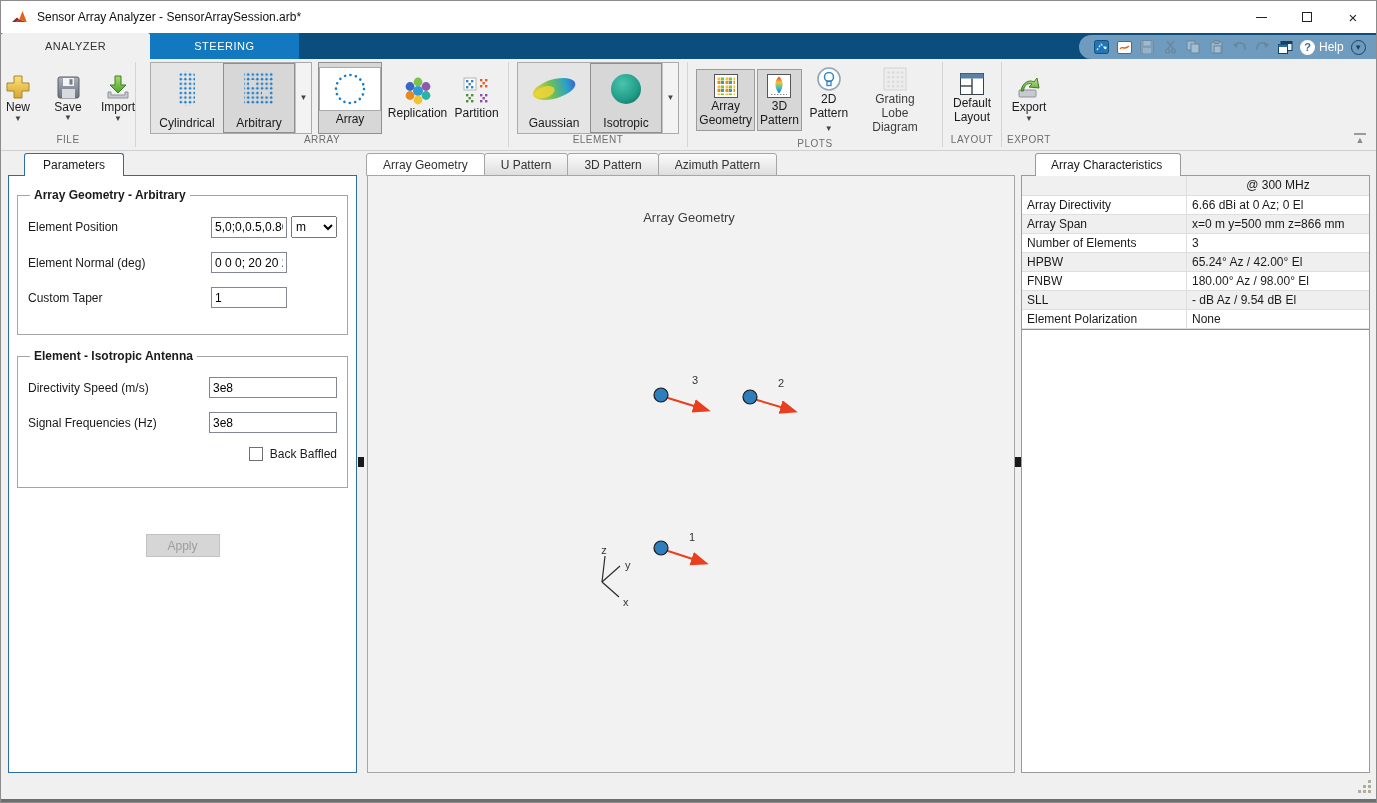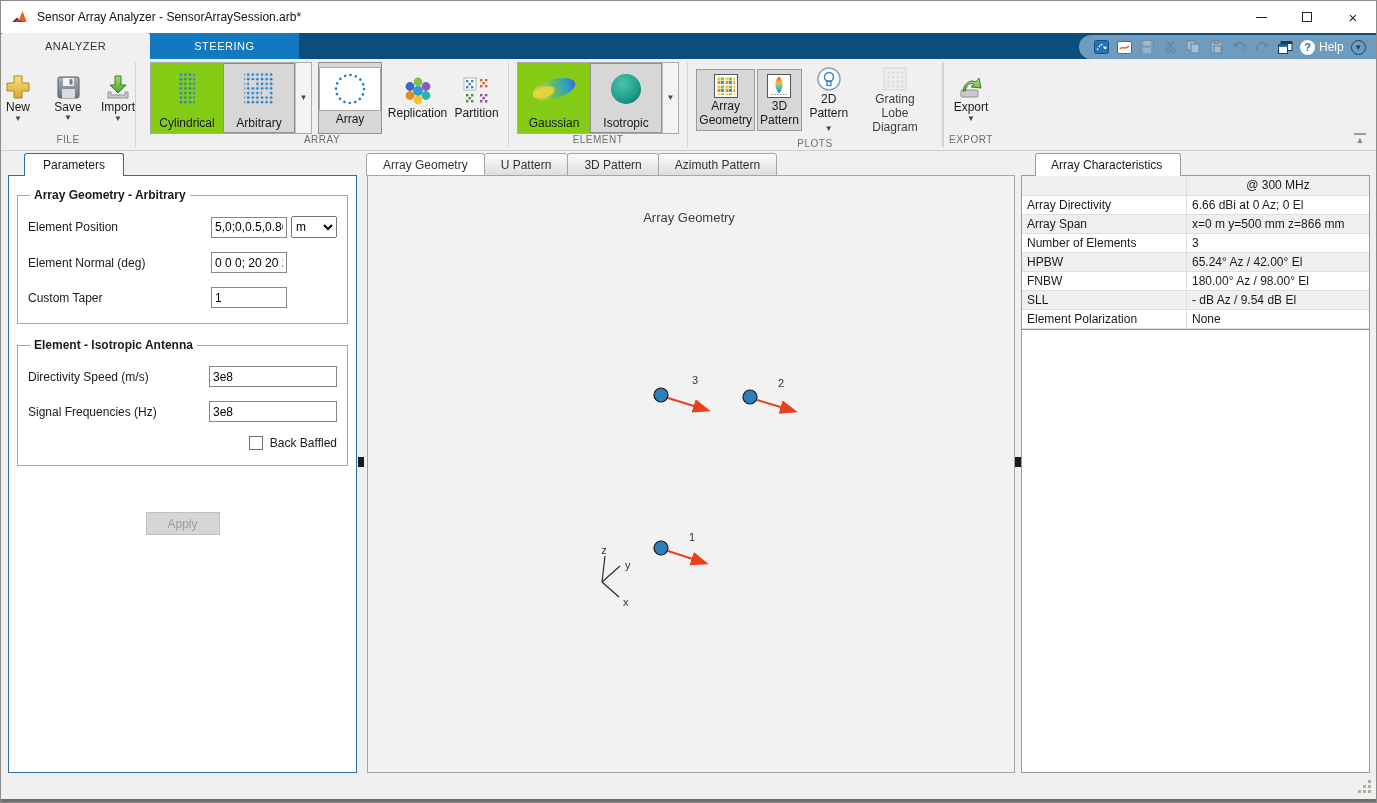--- a/index.html
+++ b/index.html
@@ -39,21 +39,21 @@
   .rsec { display:flex; flex-direction:column; }
   .rsec-items { flex:1; display:flex; align-items:center; padding:3px 8px 0 8px; gap:6px; }
   .rsec-label { height:16px; text-align:center; font-size:10px; color:#6d6d6d; letter-spacing:.5px; }
   .rdivider { width:1px; background:#d4d4d4; margin:3px 0; }
   .bigbtn { display:flex; flex-direction:column; align-items:center; justify-content:flex-start;
     padding:3px 5px; border:1px solid transparent; gap:1px; min-width:44px; }
   .bigbtn .blabel { font-size:12px; line-height:1.15; text-align:center; color:#1a1a1a; }
   .bigbtn.selected { background:#d7d7d7; border-color:#9b9b9b; }
   .caret { font-size:8px; color:#444; line-height:6px; }
   .gallery { display:flex; border:1px solid #ababab; background:#fff; height:72px; align-self:center; }
-  .gal-item { width:72px; display:flex; flex-direction:column; align-items:center; background:#84cc16; }
+  .gal-item { width:72px; display:flex; flex-direction:column; align-items:center; background:#e5e5e5; }
   .gal-item.selected { background:#d7d7d7; box-shadow:inset 0 0 0 1px #8f8f8f; }
   .gal-icon { flex:1; width:100%; display:flex; align-items:center; justify-content:center; }
   .gal-label { font-size:12px; padding:1px 0 3px 0; color:#1a1a1a; }
   .gal-caret { width:16px; border-left:1px solid #c3c3c3; background:#f3f3f3;
     display:flex; align-items:center; justify-content:center; }
   .solo-gallery { border:1px solid #8f8f8f; background:#d7d7d7; height:72px; width:72px;
     display:flex; flex-direction:column; align-items:center; align-self:center; }
   .solo-gallery .inner-icon { margin-top:4px; width:62px; height:44px; background:#fff;
     border:1px solid #ababab; display:flex; align-items:center; justify-content:center; }
   .collapse-arrow { position:absolute; right:10px; bottom:6px; color:#8a8a8a; font-size:9px;
@@ -61,21 +61,21 @@
   .collapse-arrow .line { width:12px; height:2px; background:#9a9a9a; margin-bottom:1px; }
   
   .main { position:absolute; top:150px; left:0; right:0; bottom:28px; background:#f0f0f0; }
   .panel-tab { position:relative; z-index:3; height:23px; background:#fff; display:inline-flex;
     align-items:center; padding:0 18px; font-size:12px; border-radius:3px 3px 0 0; }
   
   .left-panel { position:absolute; left:7px; top:2px; width:349px; bottom:1px; }
   .left-panel .panel-tab { margin-left:16px; border:1px solid #2c6da4; border-bottom:none; }
   .left-body { position:absolute; top:22px; left:0; right:0; bottom:0; background:#fff;
     border:1px solid #2c6da4; padding:12px 8px 0 8px; }
-  fieldset { border:1px solid #a5a5a5; padding:6px 10px 9px 10px; margin-bottom:14px; }
+  fieldset { border:1px solid #a5a5a5; padding:6px 10px 20px 10px; margin-bottom:14px; }
   legend { font-weight:bold; font-size:12px; padding:0 4px; margin-left:2px; }
   .frow { display:flex; align-items:center; margin:8px 0 14px 0; }
   .frow label { flex:1; font-size:12px; }
   .tinput { border:1px solid #828790; height:21px; font-size:12px; padding:1px 3px; background:#fff;
     font-family:"Liberation Sans","DejaVu Sans",sans-serif; }
   .w74 { width:76px; } .w128 { width:128px; }
   .unit-select { width:46px; height:22px; font-size:12px; margin-left:4px;
     font-family:"Liberation Sans","DejaVu Sans",sans-serif; }
   .chkrow { display:flex; align-items:center; gap:7px; margin:14px 0 6px 2px;justify-content:flex-end; }
   .chkbox { width:14px; height:14px; border:1px solid #707070; background:#fff; }
@@ -438,20 +438,34 @@
           <rect x="2" y="2" width="22" height="22" fill="#ededed" stroke="#cfcfcf"></rect>
           <rect x="4.5" y="4.5" width="17" height="17" fill="url(#graydots)"></rect>
         </svg>
         <span class="blabel">Grating Lobe Diagram</span>
       </div>
     </div>
     <div class="rsec-label">PLOTS</div>
   </div>
   <div class="rdivider"></div>
 
+  <div class="rsec" style="width:58px;">
+    <div class="rsec-items" style="justify-content:center;">
+      <div class="bigbtn">
+        <svg width="26" height="24" viewBox="0 0 26 24">
+          <rect x="1.5" y="1.5" width="23" height="21" fill="#fff" stroke="#37414b"></rect>
+          <rect x="1.5" y="1.5" width="23" height="5" fill="#5b80a8"></rect>
+          <line x1="13" y1="6.5" x2="13" y2="22.5" stroke="#37414b" stroke-width="1.4"></line>
+          <line x1="1.5" y1="14" x2="13" y2="14" stroke="#37414b" stroke-width="1.4"></line>
+        </svg>
+        <span class="blabel">Default Layout</span>
+      </div>
+    </div>
+    <div class="rsec-label">LAYOUT</div>
+  </div>
   <div class="rdivider"></div>
 
   <div class="rsec" style="width:54px;">
     <div class="rsec-items" style="justify-content:center;">
       <div class="bigbtn">
         <svg width="26" height="26" viewBox="0 0 26 26">
           <rect x="3" y="16" width="17" height="7" rx="1" fill="#c7cbd1" stroke="#8d939b"></rect>
           <defs>
               <linearGradient id="grn2" x1="0" y1="0" x2="0" y2="1">
                 <stop offset="0" stop-color="#c3e890"></stop>

